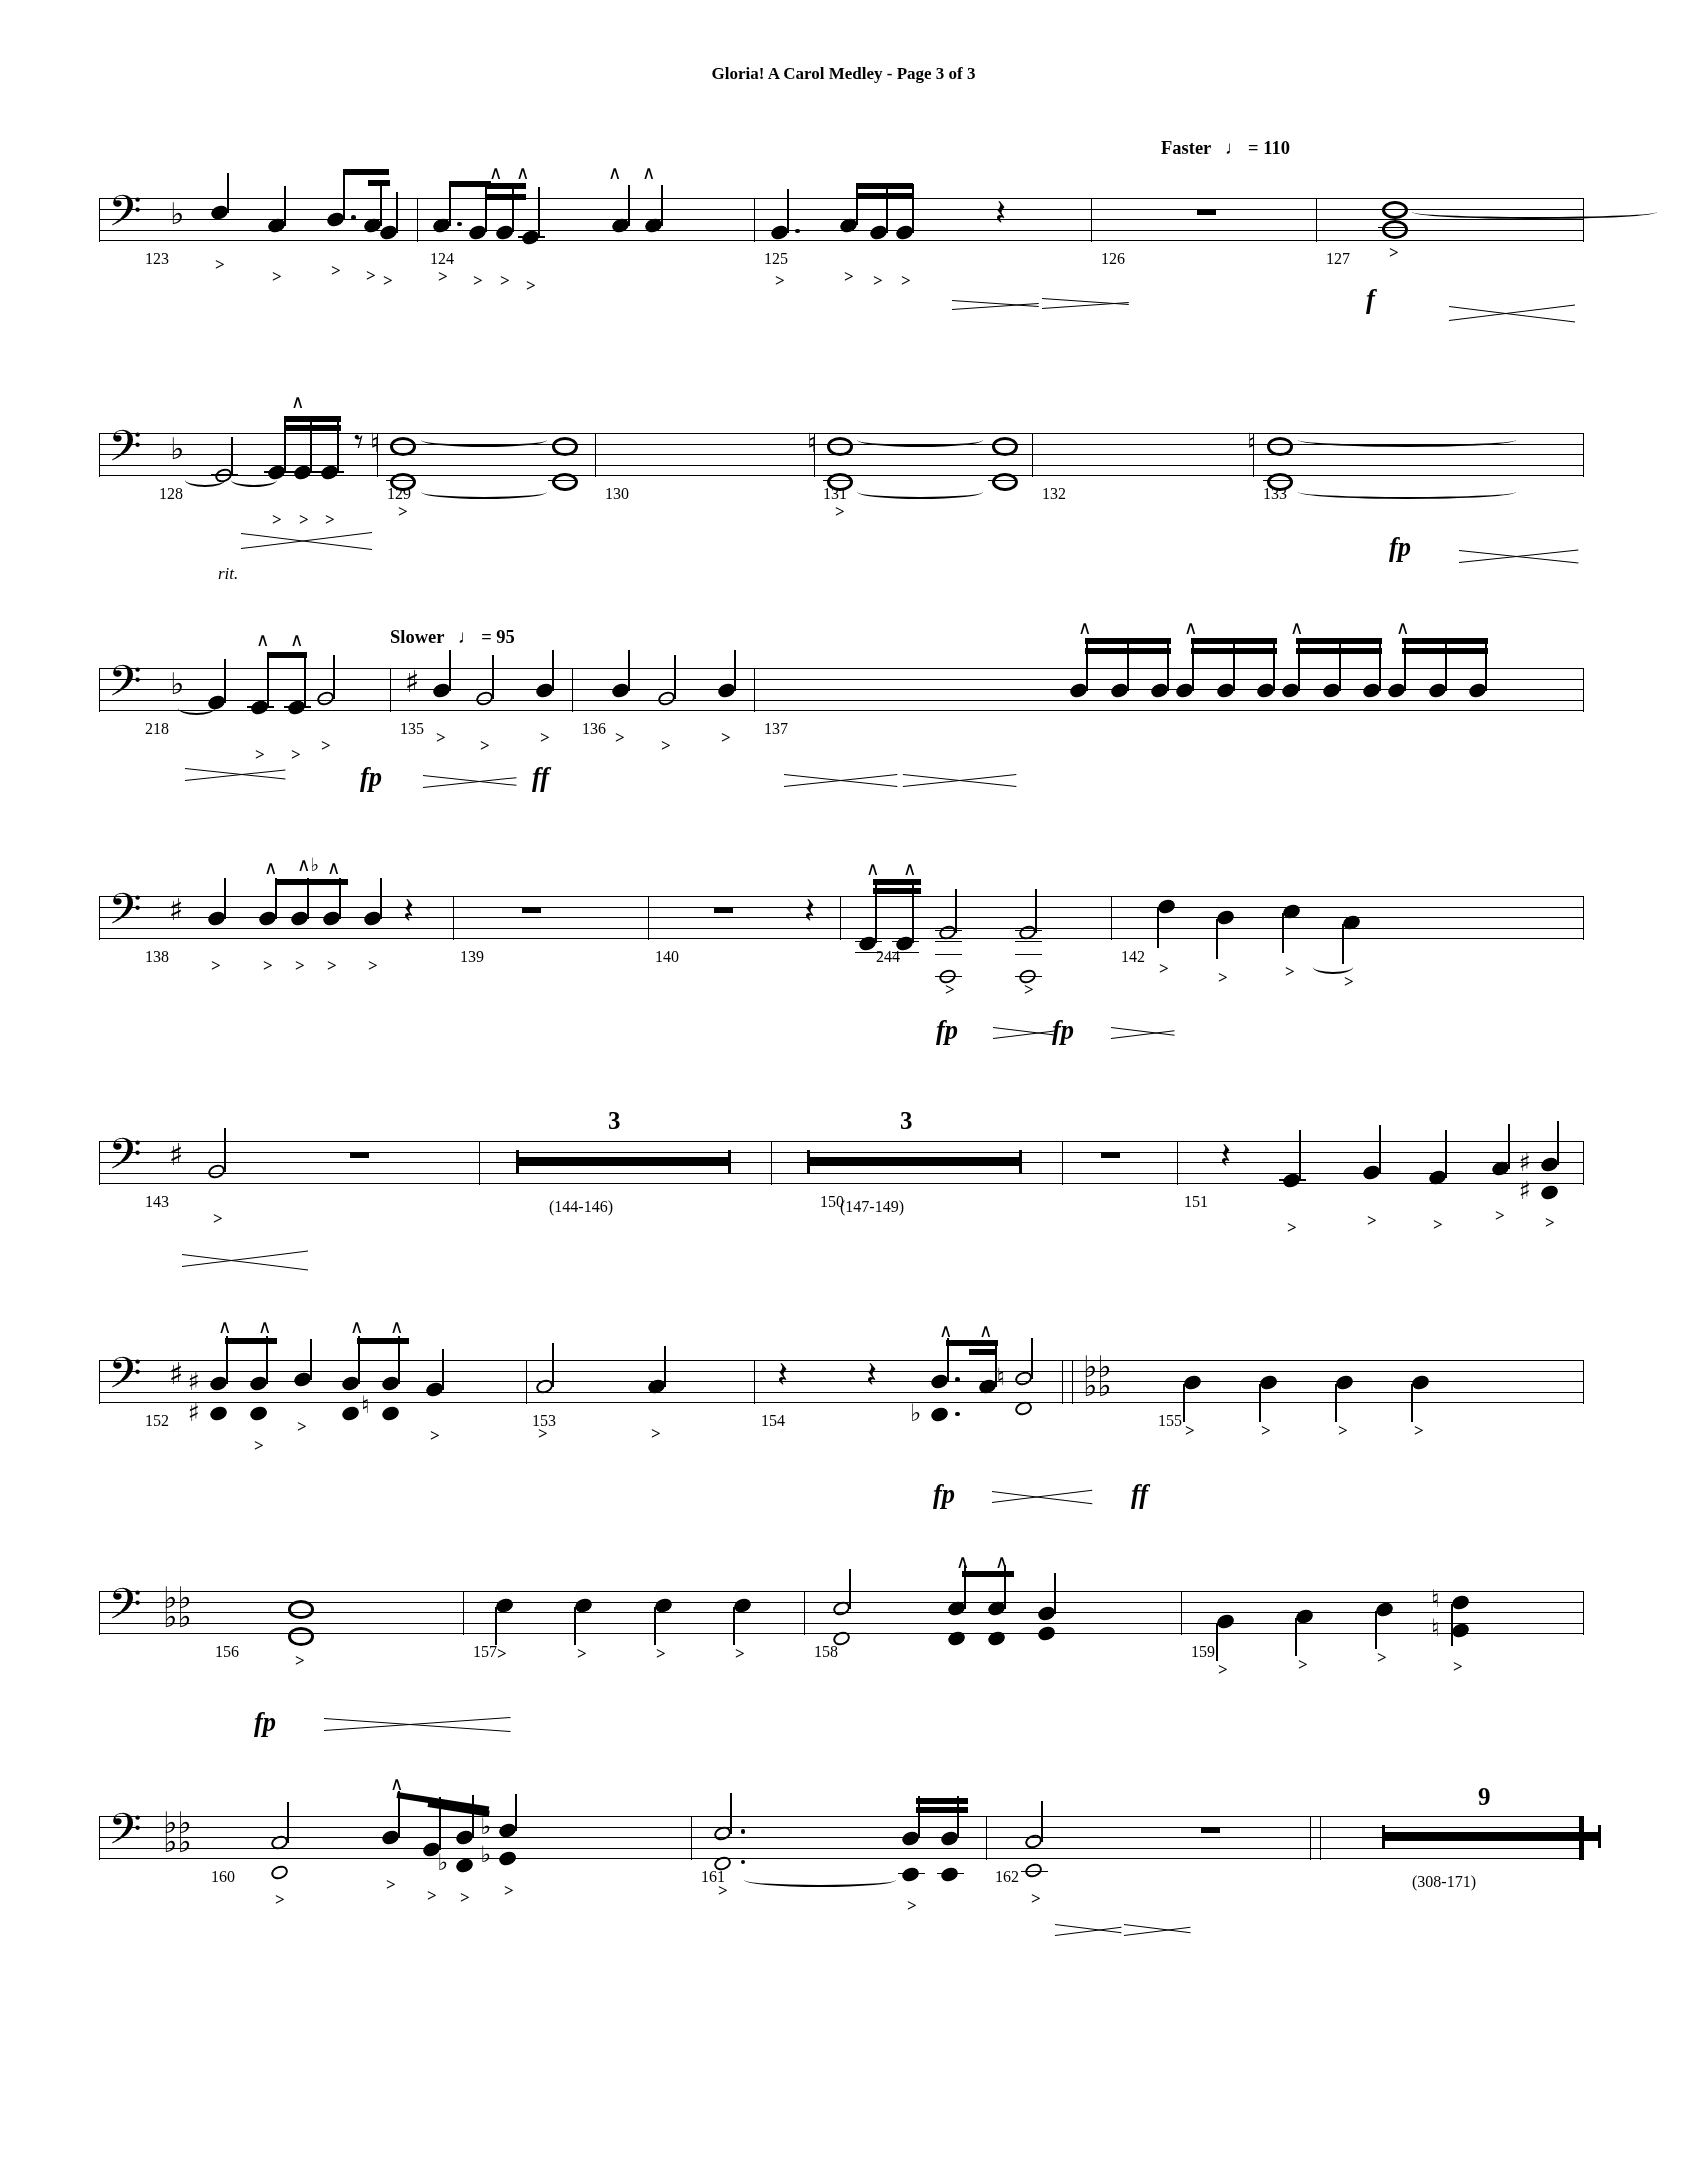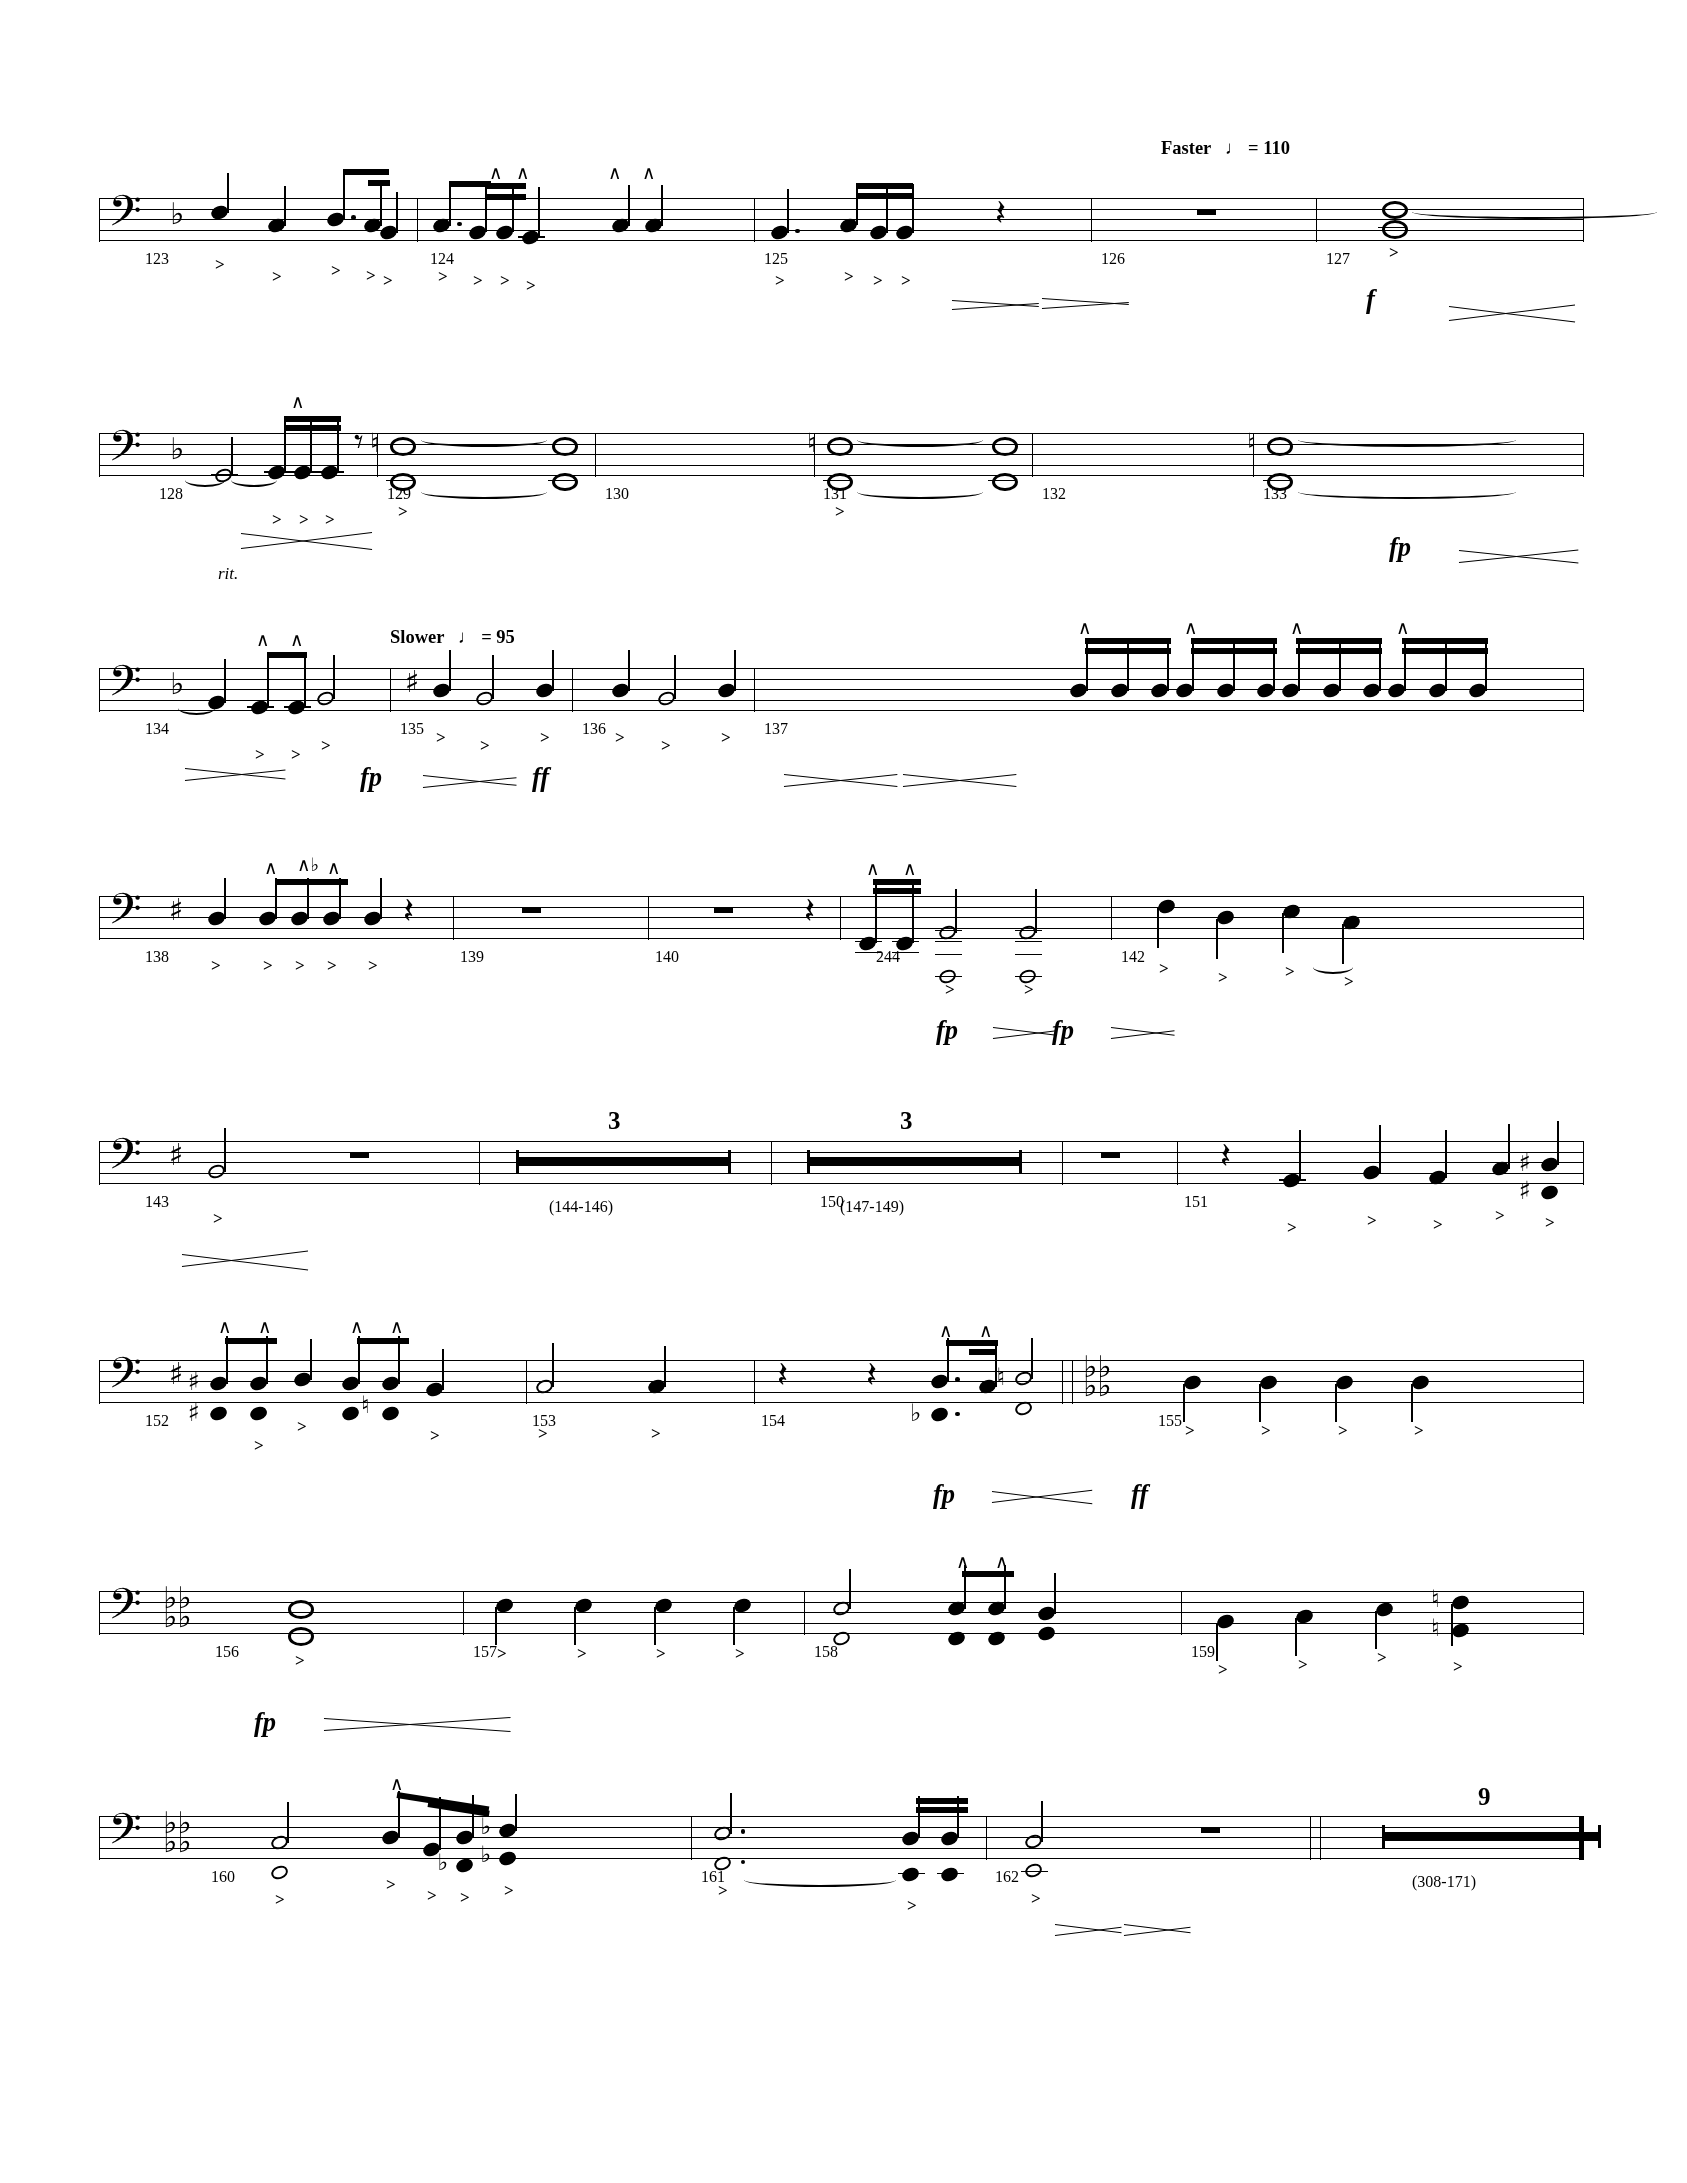--- a/index.html
+++ b/index.html
@@ -234,20 +234,21 @@
     border-bottom: 2px solid #000;
     border-radius: 50%;
     height: 12px;
   }
 </style>
 </head>
 <body>
 
 <div class="page">
 
+  <div class="page-header">Gloria! A Carol Medley - Page 3 of 3</div>
 
   <div class="system" id="sys1" style="top:198px;">
     <div class="staff">
       <div class="line l0"></div>
         <div class="line l1"></div>
         <div class="line l2"></div>
         <div class="line l3"></div>
         <div class="line l4"></div>
     </div>
     <div class="bar start"></div>
@@ -511,21 +512,21 @@
     </div>
     <div class="bar start"></div>
     <div class="clef" style="left:9.3px;">𝄢</div>
     <div class="keysig" style="left:71px; top:1.3px;">♭</div>
 
     <div class="tempo" style="left:291px; top:-41px;">
       <span>Slower</span>
       &nbsp;&nbsp;<span>♩ = 95</span>
     </div>
 
-    <div class="meas-num" style="left:46px; top:52px;">134</div>
+    <div class="meas-num" style="left:46px; top:52px;">218</div>
     <div class="meas-num" style="left:301px; top:52px;">135</div>
     <div class="meas-num" style="left:483px; top:52px;">136</div>
     <div class="meas-num" style="left:665px; top:52px;">137</div>
 
     <div class="bar" style="left:291px;"></div>
     <div class="bar" style="left:473px;"></div>
     <div class="bar" style="left:655px;"></div>
     <div class="bar end"></div>
 
     <div class="keysig" style="left:306px; top:-1.3px;">♯</div>

